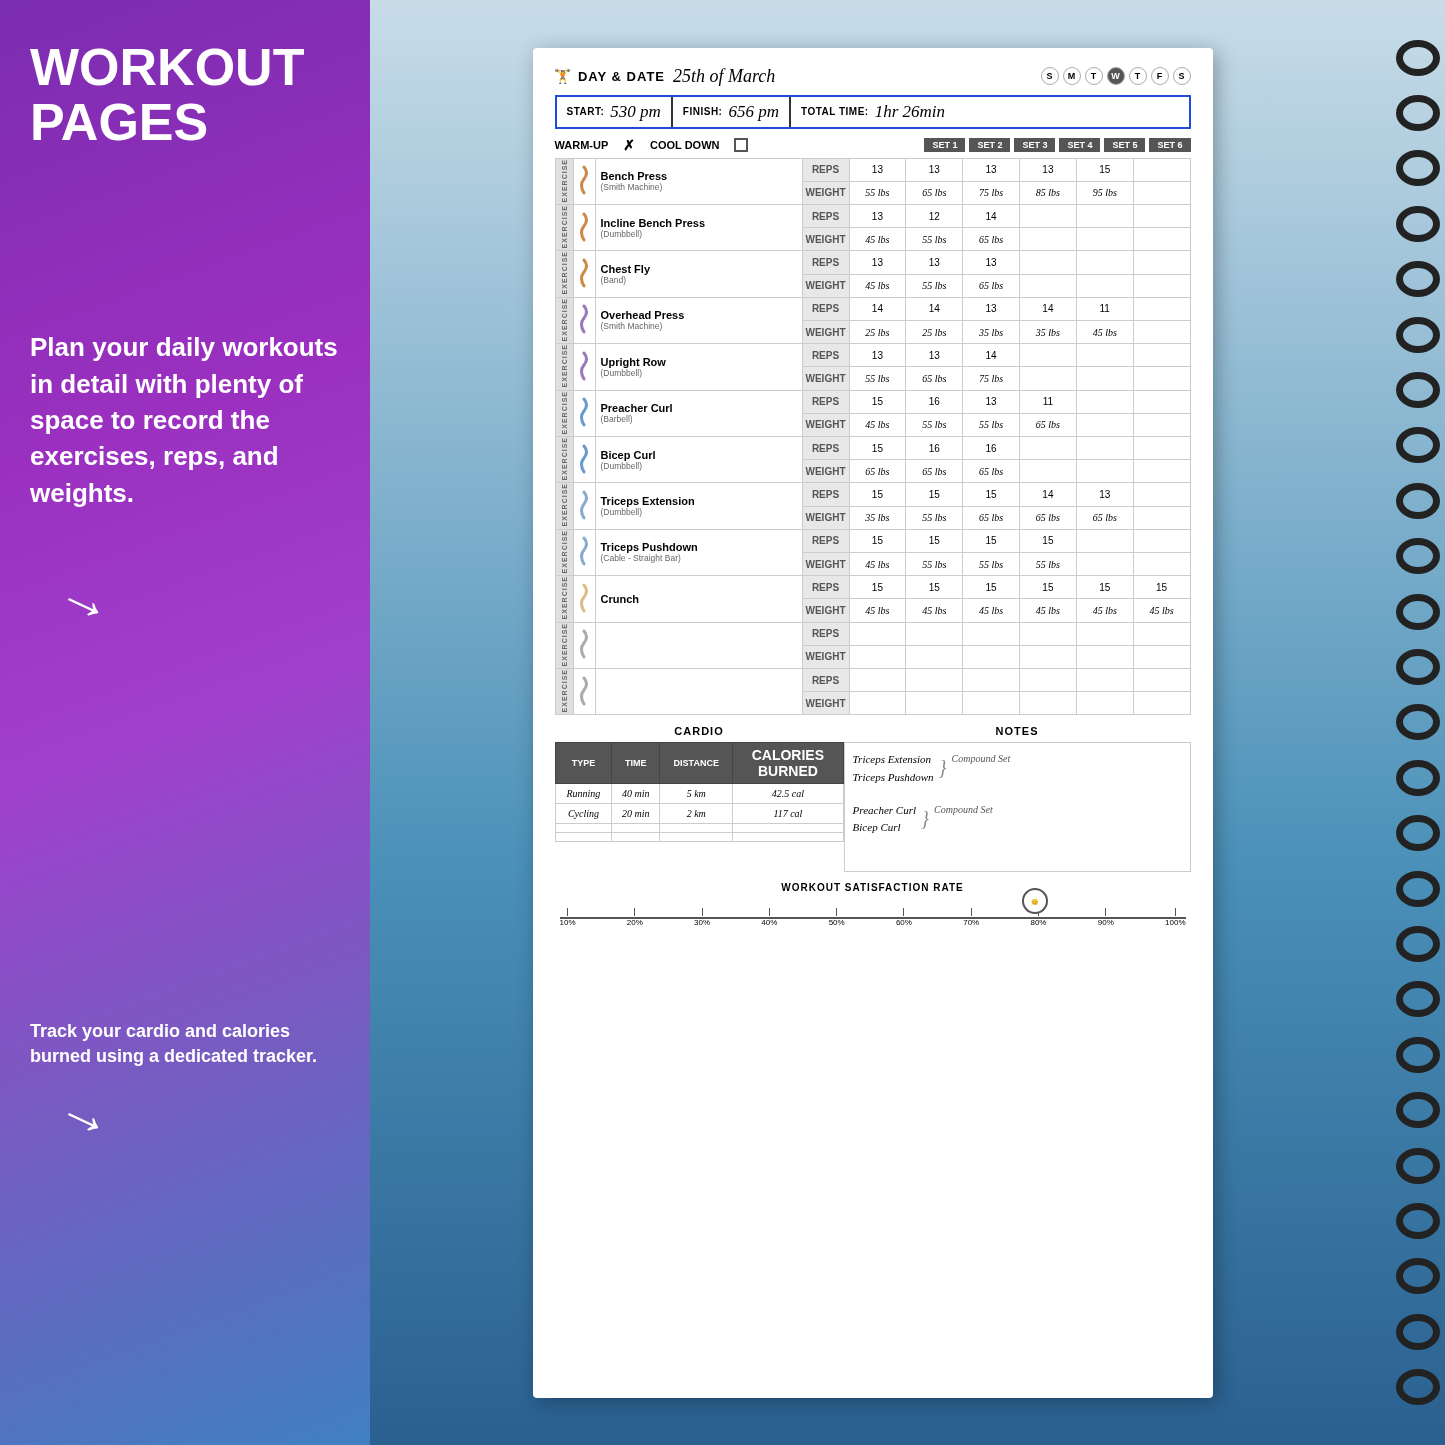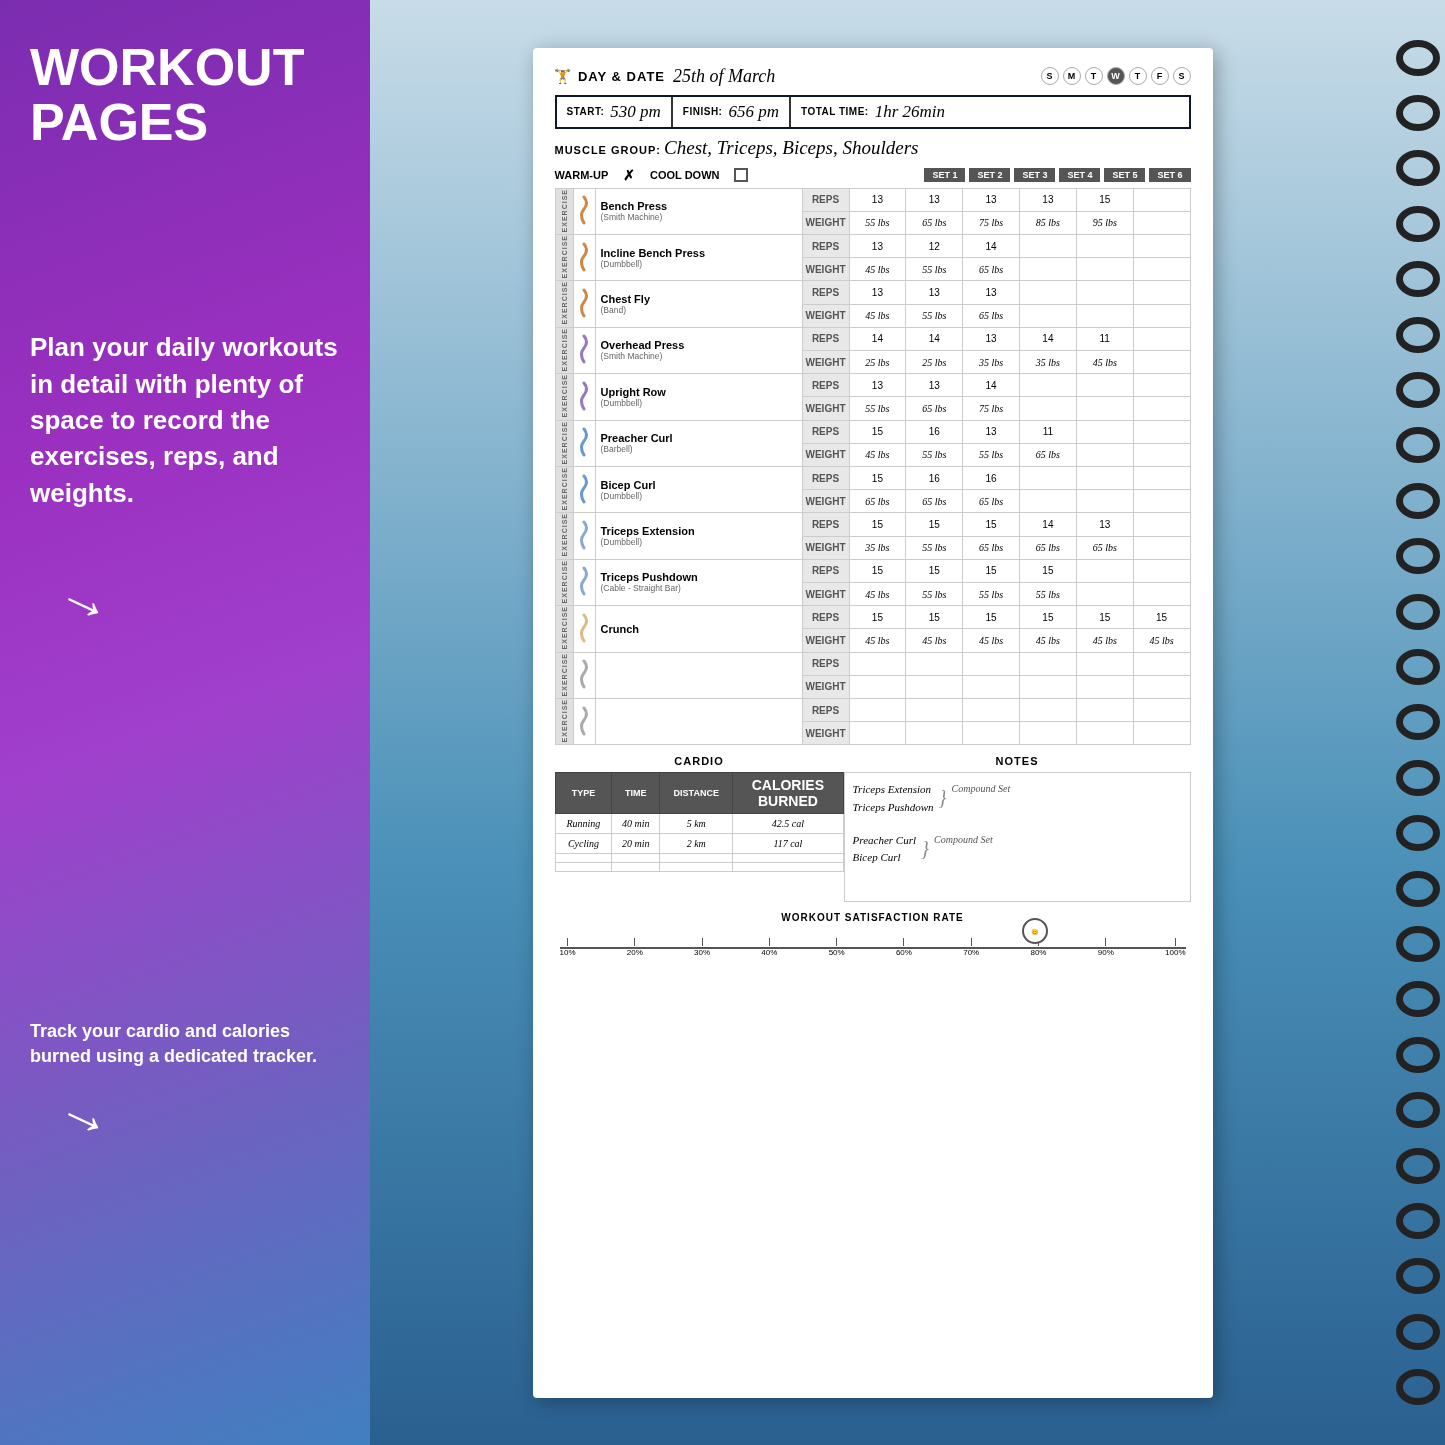--- a/index.html
+++ b/index.html
@@ -133,21 +133,21 @@
       display: flex;
       align-items: center;
       justify-content: center;
       font-size: 9px;
       font-weight: bold;
     }
 
     .time-row {
       display: flex;
       align-items: center;
-      border: 2px solid #0f172a;
+      border: 2px solid #1d4ed8;
       margin-bottom: 8px;
     }
 
     .time-cell {
       padding: 5px 10px;
       display: flex;
       align-items: center;
       gap: 6px;
       border-right: 2px solid #333;
     }
@@ -403,24 +403,20 @@
       <div class="time-cell">
         <span class="time-label">FINISH:</span>
         <span class="time-value">656 pm</span>
       </div>
       <div class="time-cell">
         <span class="time-label">TOTAL TIME:</span>
         <span class="time-value">1hr 26min</span>
       </div>
     </div>
 
-    <div class="muscle-row">
-      <span class="muscle-label">MUSCLE GROUP:</span>
-      <span class="muscle-value">Chest, Triceps, Biceps, Shoulders</span>
-    </div>
 
     <div class="warmup-row">
       <span>WARM-UP</span>
       <span class="warmup-icon">✗</span>
       <span>COOL DOWN</span>
       <div class="cooldown-box"></div>
       <div style="margin-left:auto; display:flex; gap:4px;">
         <div style="background:#555;color:white;padding:2px 8px;font-size:9px;font-weight:900;">SET 1</div>
         <div style="background:#555;color:white;padding:2px 8px;font-size:9px;font-weight:900;">SET 2</div>
         <div style="background:#555;color:white;padding:2px 8px;font-size:9px;font-weight:900;">SET 3</div>

